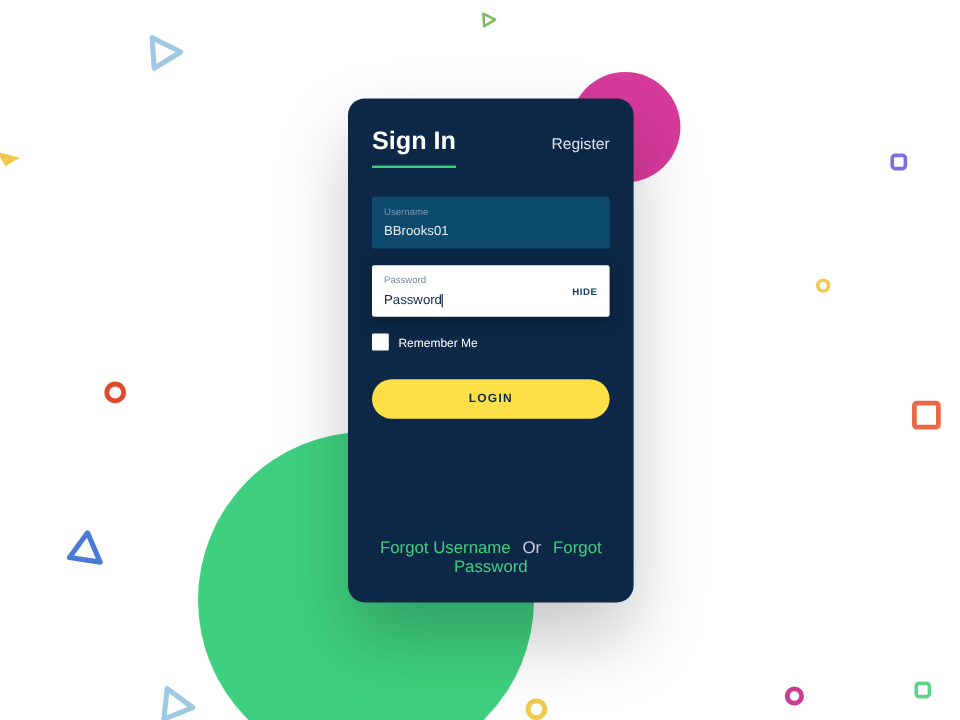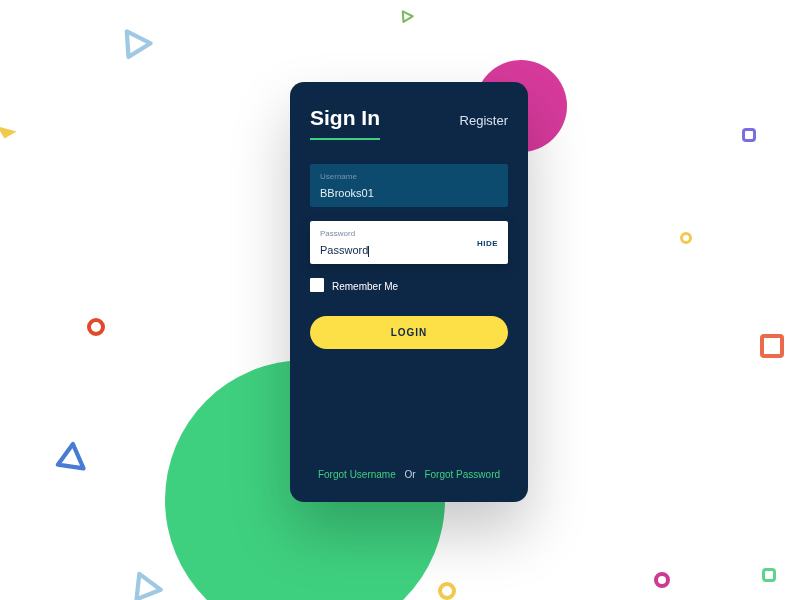--- a/index.html
+++ b/index.html
@@ -171,21 +171,21 @@
   font-weight: 700;
   letter-spacing: 1px;
   cursor: pointer;
 }
 
 .forgot-row {
   position: absolute;
   bottom: 22px;
   left: 0; right: 0;
   text-align: center;
-  font-size: 10px;
+  font-size: 14px;
 }
 .forgot-link {
   color: #3fd07f;
   cursor: pointer;
   font-weight: 500;
 }
 .or-text {
   color: #c8d2e0;
   margin: 0 6px;
 }

